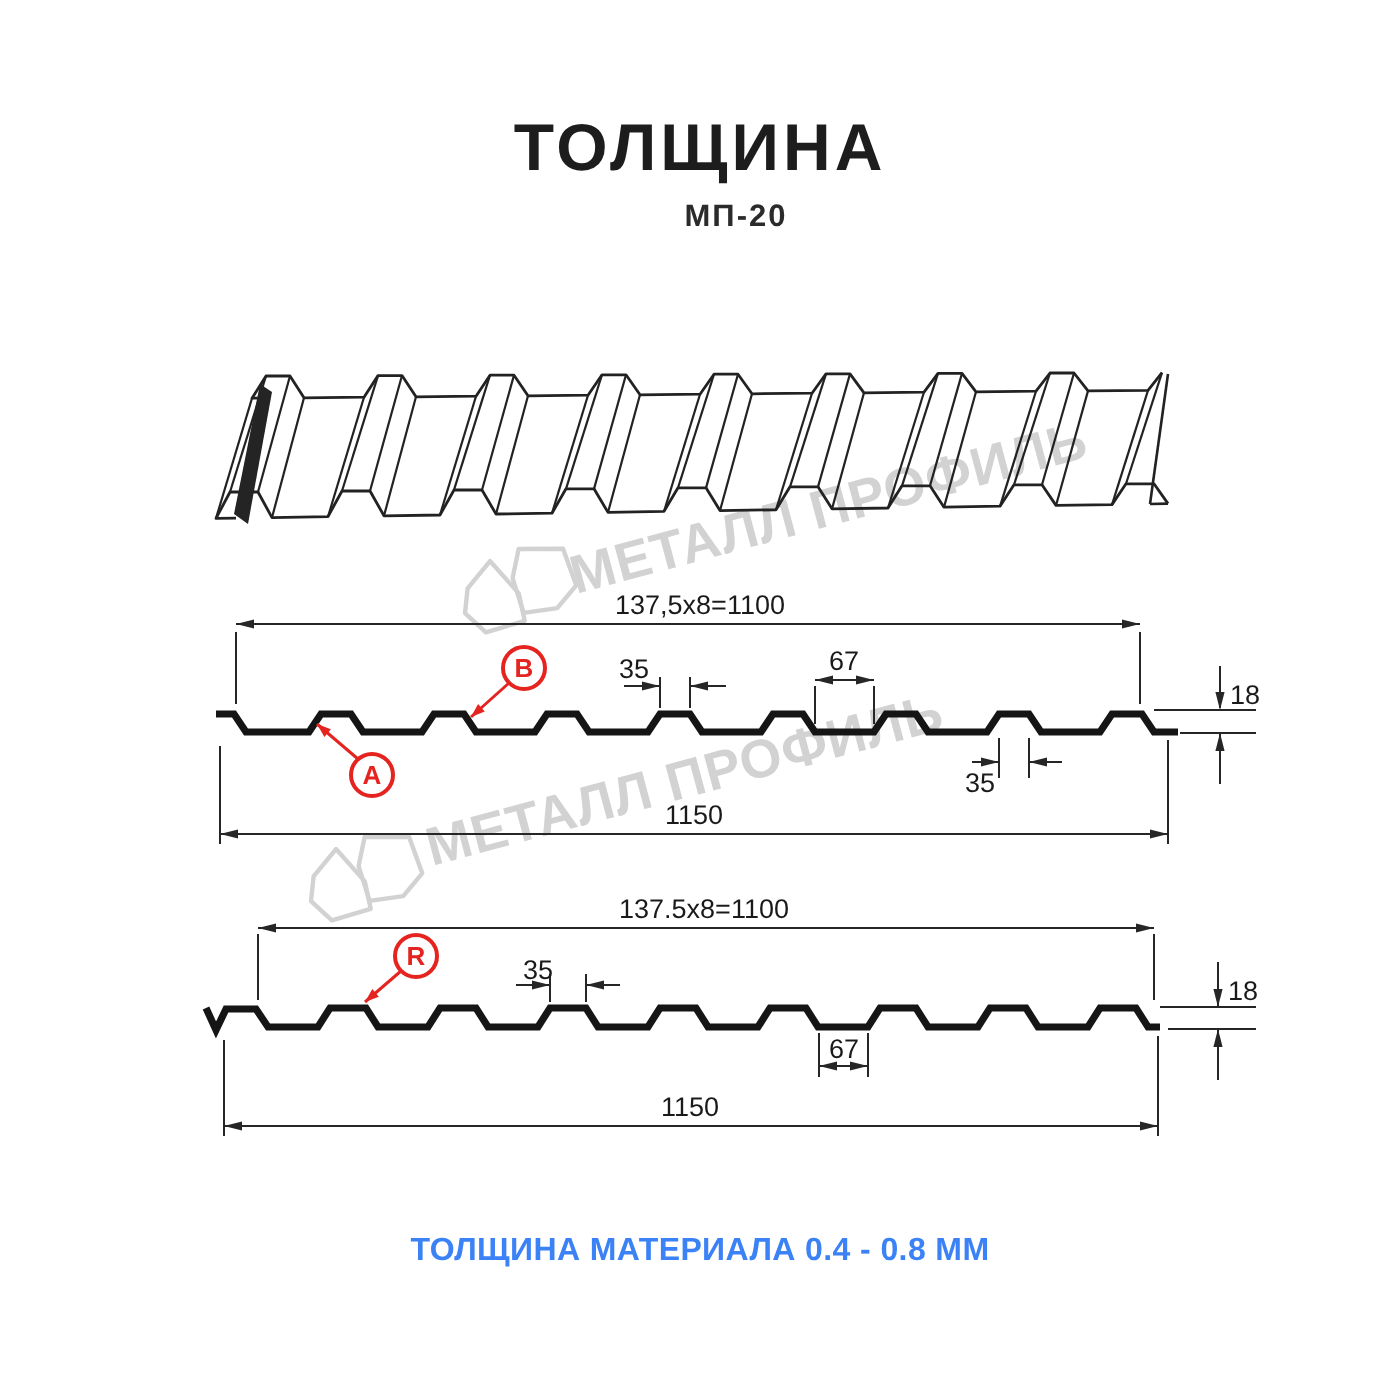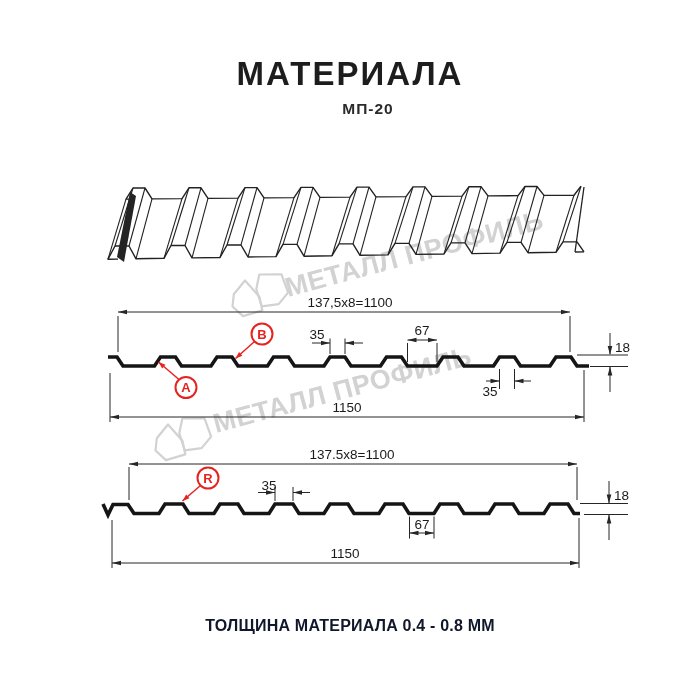--- a/index.html
+++ b/index.html
@@ -3,29 +3,29 @@
 <meta charset="utf-8">
 <style>
   html,body{margin:0;padding:0;background:#fff;}
   .canvas{position:relative;width:700px;height:700px;background:#ffffff;overflow:hidden;
           font-family:"Liberation Sans",sans-serif;}
   .title{position:absolute;top:55px;left:0;right:0;text-align:center;
          font-size:33px;font-weight:bold;letter-spacing:2px;color:#1d1d1d;}
   .subtitle{position:absolute;top:100px;left:0;right:0;text-align:center;
             font-size:15.5px;font-weight:bold;letter-spacing:1px;color:#2b2b2b;margin-left:36px;}
   .caption{position:absolute;top:617px;left:0;right:0;text-align:center;
-           font-size:16px;font-weight:bold;letter-spacing:.2px;color:#0f172a;}
+           font-size:16px;font-weight:bold;letter-spacing:.2px;color:#3b82f6;}
   #drawing{position:absolute;left:0;top:0;}
   #drawing text{font-family:"Liberation Sans",sans-serif;}
 </style>
 </head>
 <body>
 
 <div class="canvas">
-  <div class="title">МАТЕРИАЛА</div>
+  <div class="title">ТОЛЩИНА</div>
   <div class="subtitle">МП-20</div>
   <svg id="drawing" width="700" height="700" viewBox="0 0 700 700">
       <g transform="translate(227,264) rotate(-8 30 30)">
         <polygon points="20,15 7,27 4,39 13,50 33,47 32,33" fill="none" stroke="#d2d2d2" stroke-width="2.2" stroke-linejoin="round"></polygon>
         <polygon points="35,11 57,14 61,33 50,43 33,43 30,25" fill="none" stroke="#d2d2d2" stroke-width="2.2" stroke-linejoin="round"></polygon>
       </g>
       <g transform="translate(288,297) rotate(-15)">
         <text x="0" y="0" text-anchor="start" fill="#d2d2d2" font-size="27" font-weight="bold" letter-spacing="0.5">МЕТАЛЛ ПРОФИЛЬ</text>
       </g>
       <g transform="translate(150,408) rotate(-8 30 30)">

